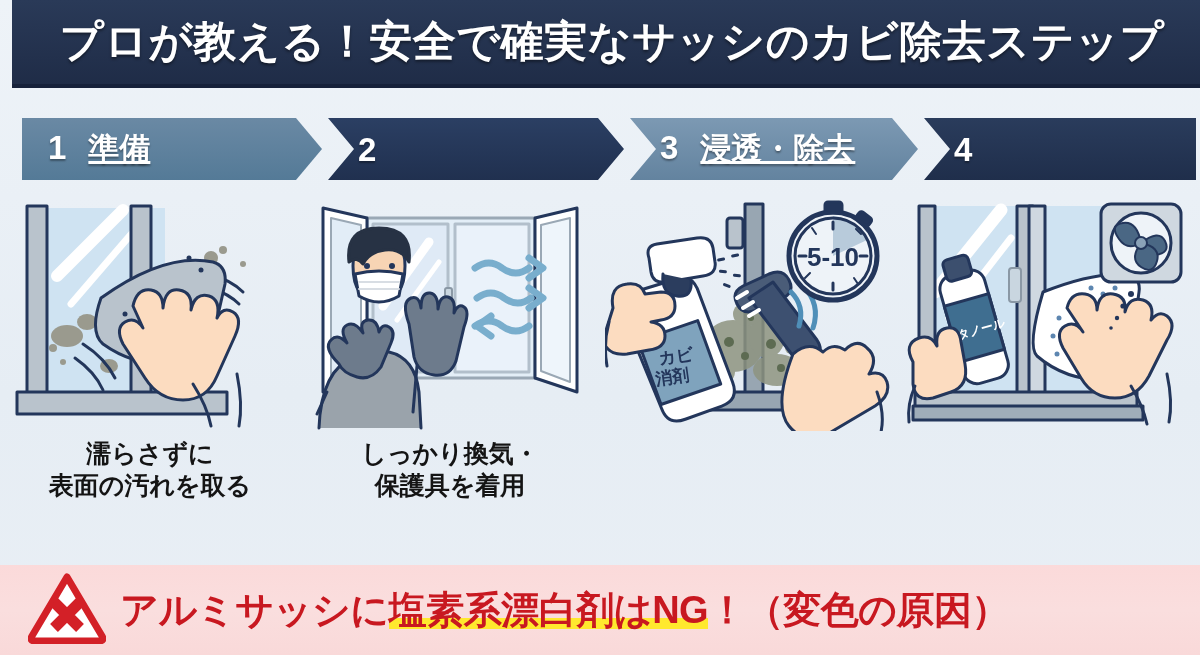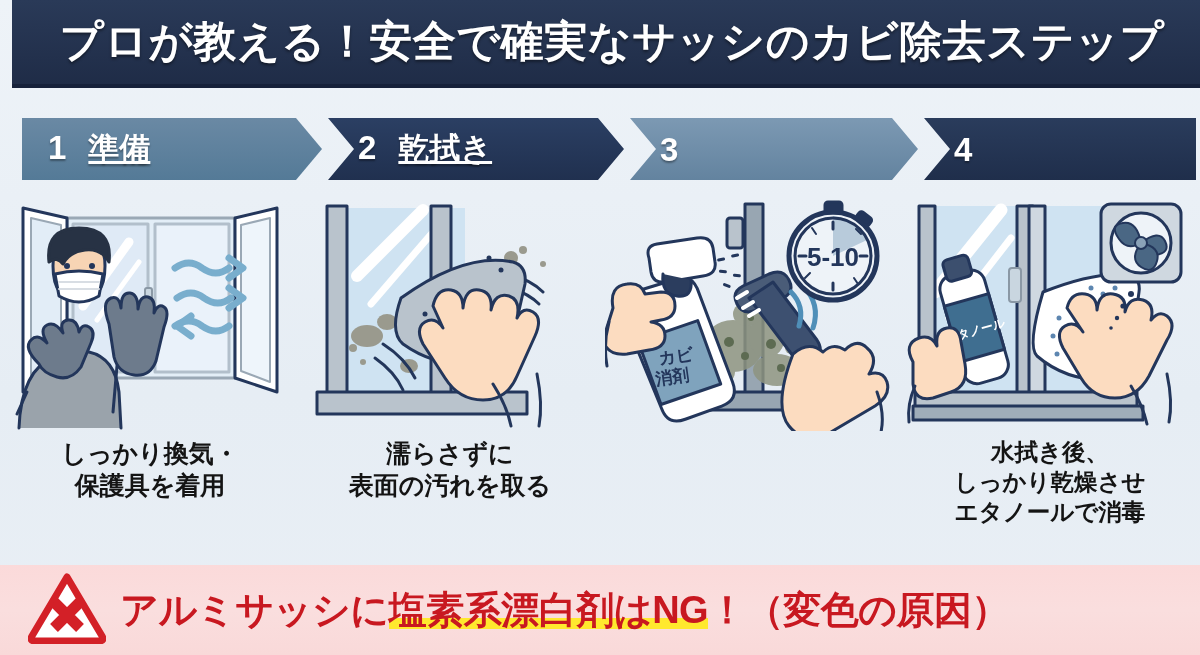--- a/index.html
+++ b/index.html
@@ -123,94 +123,41 @@
       <div class="step-body">
         <span class="step-num">1</span>
         <span class="step-label">準備</span>
       </div>
     </div>
 
     <div class="step s2 notched">
       <div class="chev" style="background:linear-gradient(180deg,#2b3f63 0%,#20304f 100%);"></div>
       <div class="step-body">
         <span class="step-num">2</span>
-        <span class="step-label">乾拭き</span>
       </div>
     </div>
 
     <div class="step s3 notched">
       <div class="chev" style="background:linear-gradient(180deg,#7c99b3 0%,#63839f 100%);"></div>
       <div class="step-body">
         <span class="step-num">3</span>
+        <span class="step-label">浸透・除去</span>
       </div>
     </div>
 
     <div class="step s4 last">
       <div class="chev" style="background:linear-gradient(180deg,#2a3c5c 0%,#1f2e4b 100%);"></div>
       <div class="step-body">
         <span class="step-num">4</span>
       </div>
     </div>
 
   </div>
 
   <div class="panels">
-
-    <div class="panel">
-      <div class="art">
-        <svg viewBox="0 0 290 235" width="290" height="235">
-          <g fill="none" stroke="#23365b" stroke-width="3" stroke-linejoin="round" stroke-linecap="round">
-
-            <rect x="62" y="22" width="168" height="160" fill="#e3eef7" stroke="#9aa8b5"></rect>
-            <rect x="68" y="28" width="75" height="148" fill="#dfeaf6" stroke="#b2bfcb"></rect>
-            <rect x="150" y="28" width="74" height="148" fill="#eaf2fa" stroke="#b2bfcb"></rect>
-
-            <path d="M18 12 L62 22 L62 182 L18 196 Z" fill="#ffffff" stroke="#23365b"></path>
-            <path d="M26 22 L56 29 L56 175 L26 186 Z" fill="#e2edf7" stroke="#9aa8b5" stroke-width="2"></path>
-
-            <path d="M230 22 L272 12 L272 196 L230 182 Z" fill="#ffffff" stroke="#23365b"></path>
-            <path d="M236 29 L265 22 L265 186 L236 175 Z" fill="#eef5fb" stroke="#9aa8b5" stroke-width="2"></path>
-
-            <path d="M78 110 L124 46" stroke="#ffffff" stroke-width="9"></path>
-            <path d="M92 124 L134 66" stroke="#ffffff" stroke-width="5"></path>
-
-            <rect x="140" y="92" width="7" height="18" rx="2" fill="#c9d6e0" stroke="#8a98a5" stroke-width="2"></rect>
-
-            <g stroke="#79aecd" stroke-width="7" fill="none">
-              <path d="M170 72 q14 -10 27 0 q14 10 27 0"></path>
-              <path d="M172 102 q14 -10 27 0 q14 10 27 0"></path>
-              <path d="M170 130 q14 -10 27 0 q14 10 27 0"></path>
-            </g>
-            <path d="M224 62 l14 10 -14 10" fill="none" stroke="#79aecd" stroke-width="7"></path>
-            <path d="M224 92 l14 10 -14 10" fill="none" stroke="#79aecd" stroke-width="7"></path>
-            <path d="M186 120 l-14 10 14 10" fill="none" stroke="#79aecd" stroke-width="7"></path>
-
-            <path d="M14 232 q2 -58 36 -72 q20 -8 34 -4 q26 6 30 40 l2 36" fill="#9aa3ab" stroke="#23365b"></path>
-
-            <path d="M48 70 q0 -30 26 -30 q26 0 26 30 q0 34 -26 34 q-26 0 -26 -34Z" fill="#f7d4b4" stroke="#23365b"></path>
-
-            <path d="M44 66 q-4 -34 30 -34 q34 0 30 34 q-8 -14 -24 -12 q-16 2 -22 14 q-6 -8 -14 -2Z" fill="#273244" stroke="#273244"></path>
-
-            <circle cx="62" cy="70" r="3" fill="#23365b" stroke="none"></circle>
-            <circle cx="87" cy="70" r="3" fill="#23365b" stroke="none"></circle>
-
-            <path d="M50 78 q24 -6 48 0 l-4 22 q-20 12 -40 0Z" fill="#ffffff" stroke="#23365b"></path>
-            <path d="M54 86 h40 M54 93 h40" stroke="#d8dde3" stroke-width="2"></path>
-
-            <path d="M104 128 q-8 -22 2 -26 q8 -3 10 10 q0 -16 9 -15 q8 1 8 16 q2 -14 10 -12 q8 2 6 16 q4 -10 10 -6 q6 4 0 20 l-8 34 q-6 16 -22 14 q-16 -2 -20 -18Z" fill="#6d7b8c" stroke="#23365b"></path>
-            <path d="M112 170 l-4 46" stroke="#23365b"></path>
-
-            <path d="M34 168 q-16 -16 -8 -24 q7 -7 16 3 q-8 -14 0 -18 q8 -4 16 8 q-4 -12 5 -13 q9 -1 11 12 q3 -9 10 -5 q7 4 2 16 l-10 24 q-10 14 -24 10 q-14 -4 -18 -13Z" fill="#6d7b8c" stroke="#23365b"></path>
-            <path d="M22 196 l-10 22" stroke="#23365b"></path>
-          </g>
-        </svg>
-      </div>
-      <div class="caption">しっかり換気・
-保護具を着用</div>
-    </div>
 
     <div class="panel">
       <div class="art">
         <svg viewBox="0 0 290 235" width="290" height="235">
           <g stroke="#23365b" stroke-width="3" stroke-linejoin="round" stroke-linecap="round">
 
             <rect x="40" y="12" width="120" height="190" fill="#cfe3f2" stroke="none"></rect>
 
             <path d="M52 80 L118 14" stroke="#ffffff" stroke-width="12" fill="none"></path>
             <path d="M66 108 L128 36" stroke="#ffffff" stroke-width="7" fill="none"></path>
@@ -258,20 +205,73 @@
           </g>
         </svg>
       </div>
       <div class="caption">濡らさずに
 表面の汚れを取る</div>
     </div>
 
     <div class="panel">
       <div class="art">
         <svg viewBox="0 0 290 235" width="290" height="235">
+          <g fill="none" stroke="#23365b" stroke-width="3" stroke-linejoin="round" stroke-linecap="round">
+
+            <rect x="62" y="22" width="168" height="160" fill="#e3eef7" stroke="#9aa8b5"></rect>
+            <rect x="68" y="28" width="75" height="148" fill="#dfeaf6" stroke="#b2bfcb"></rect>
+            <rect x="150" y="28" width="74" height="148" fill="#eaf2fa" stroke="#b2bfcb"></rect>
+
+            <path d="M18 12 L62 22 L62 182 L18 196 Z" fill="#ffffff" stroke="#23365b"></path>
+            <path d="M26 22 L56 29 L56 175 L26 186 Z" fill="#e2edf7" stroke="#9aa8b5" stroke-width="2"></path>
+
+            <path d="M230 22 L272 12 L272 196 L230 182 Z" fill="#ffffff" stroke="#23365b"></path>
+            <path d="M236 29 L265 22 L265 186 L236 175 Z" fill="#eef5fb" stroke="#9aa8b5" stroke-width="2"></path>
+
+            <path d="M78 110 L124 46" stroke="#ffffff" stroke-width="9"></path>
+            <path d="M92 124 L134 66" stroke="#ffffff" stroke-width="5"></path>
+
+            <rect x="140" y="92" width="7" height="18" rx="2" fill="#c9d6e0" stroke="#8a98a5" stroke-width="2"></rect>
+
+            <g stroke="#79aecd" stroke-width="7" fill="none">
+              <path d="M170 72 q14 -10 27 0 q14 10 27 0"></path>
+              <path d="M172 102 q14 -10 27 0 q14 10 27 0"></path>
+              <path d="M170 130 q14 -10 27 0 q14 10 27 0"></path>
+            </g>
+            <path d="M224 62 l14 10 -14 10" fill="none" stroke="#79aecd" stroke-width="7"></path>
+            <path d="M224 92 l14 10 -14 10" fill="none" stroke="#79aecd" stroke-width="7"></path>
+            <path d="M186 120 l-14 10 14 10" fill="none" stroke="#79aecd" stroke-width="7"></path>
+
+            <path d="M14 232 q2 -58 36 -72 q20 -8 34 -4 q26 6 30 40 l2 36" fill="#9aa3ab" stroke="#23365b"></path>
+
+            <path d="M48 70 q0 -30 26 -30 q26 0 26 30 q0 34 -26 34 q-26 0 -26 -34Z" fill="#f7d4b4" stroke="#23365b"></path>
+
+            <path d="M44 66 q-4 -34 30 -34 q34 0 30 34 q-8 -14 -24 -12 q-16 2 -22 14 q-6 -8 -14 -2Z" fill="#273244" stroke="#273244"></path>
+
+            <circle cx="62" cy="70" r="3" fill="#23365b" stroke="none"></circle>
+            <circle cx="87" cy="70" r="3" fill="#23365b" stroke="none"></circle>
+
+            <path d="M50 78 q24 -6 48 0 l-4 22 q-20 12 -40 0Z" fill="#ffffff" stroke="#23365b"></path>
+            <path d="M54 86 h40 M54 93 h40" stroke="#d8dde3" stroke-width="2"></path>
+
+            <path d="M104 128 q-8 -22 2 -26 q8 -3 10 10 q0 -16 9 -15 q8 1 8 16 q2 -14 10 -12 q8 2 6 16 q4 -10 10 -6 q6 4 0 20 l-8 34 q-6 16 -22 14 q-16 -2 -20 -18Z" fill="#6d7b8c" stroke="#23365b"></path>
+            <path d="M112 170 l-4 46" stroke="#23365b"></path>
+
+            <path d="M34 168 q-16 -16 -8 -24 q7 -7 16 3 q-8 -14 0 -18 q8 -4 16 8 q-4 -12 5 -13 q9 -1 11 12 q3 -9 10 -5 q7 4 2 16 l-10 24 q-10 14 -24 10 q-14 -4 -18 -13Z" fill="#6d7b8c" stroke="#23365b"></path>
+            <path d="M22 196 l-10 22" stroke="#23365b"></path>
+          </g>
+        </svg>
+      </div>
+      <div class="caption">しっかり換気・
+保護具を着用</div>
+    </div>
+
+    <div class="panel">
+      <div class="art">
+        <svg viewBox="0 0 290 235" width="290" height="235">
           <g stroke="#23365b" stroke-width="3" stroke-linejoin="round" stroke-linecap="round">
 
             <rect x="140" y="8" width="18" height="198" fill="#98a6b2"></rect>
             <rect x="60" y="196" width="170" height="18" fill="#98a6b2"></rect>
             <rect x="122" y="22" width="16" height="30" rx="3" fill="#b9c3cc"></rect>
 
             <g fill="#8e9480" stroke="none" opacity="0.85">
               <ellipse cx="128" cy="150" rx="30" ry="26"></ellipse>
               <ellipse cx="108" cy="176" rx="22" ry="16"></ellipse>
               <ellipse cx="162" cy="140" rx="18" ry="22"></ellipse>
@@ -389,23 +389,20 @@
 
             <g fill="#23365b" stroke="none">
               <circle cx="226" cy="98" r="3"></circle>
                 <circle cx="218" cy="110" r="2.6"></circle>
               <circle cx="212" cy="122" r="2.2"></circle>
                 <circle cx="206" cy="132" r="1.8"></circle>
             </g>
           </g>
         </svg>
       </div>
-      <div class="caption small">水拭き後、
-しっかり乾燥させ
-エタノールで消毒</div>
     </div>
 
   </div>
 
   <div class="warn">
     <div class="warn-icon">
       <svg width="78" height="72" viewBox="0 0 78 72">
         <path d="M39 5 L74 64 Q77 69 71 69 L7 69 Q1 69 4 64 Z" fill="#ffffff" stroke="#d32027" stroke-width="7" stroke-linejoin="round"></path>
         <path d="M26 30 L52 56 M52 30 L26 56" stroke="#d32027" stroke-width="11" stroke-linecap="butt"></path>
       </svg>

